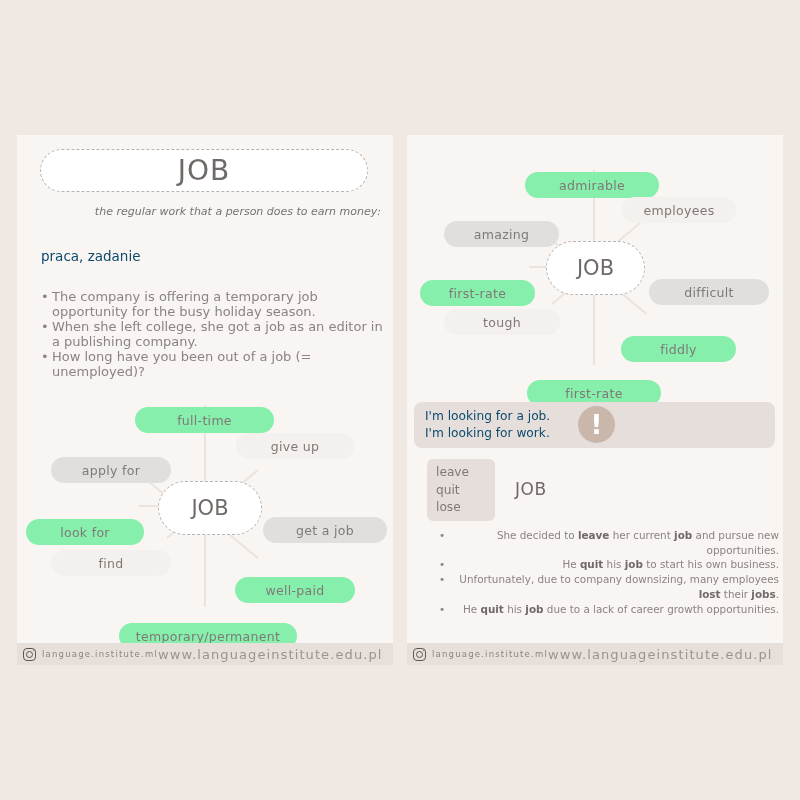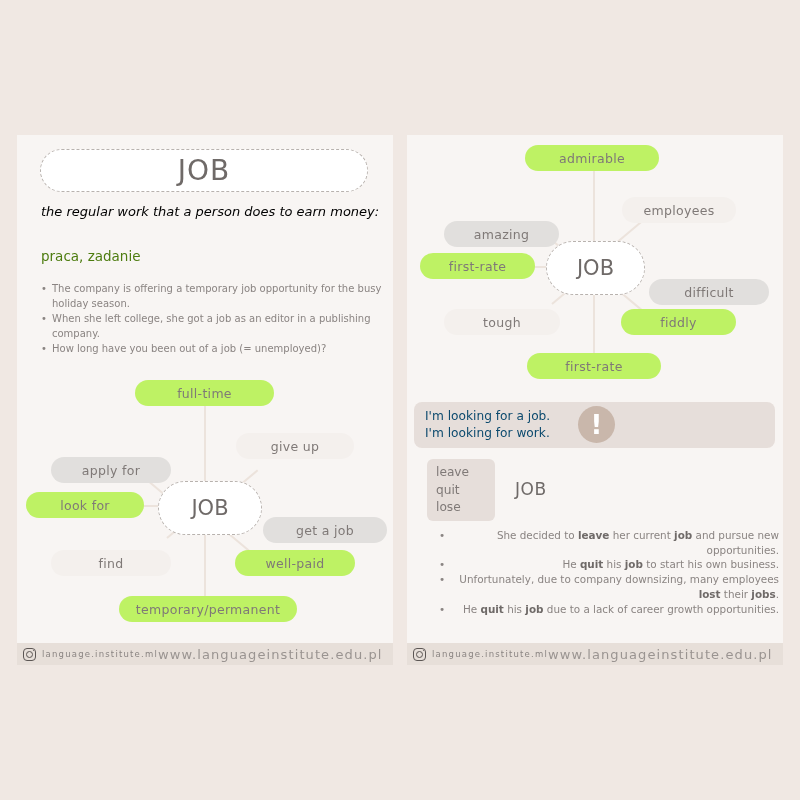--- a/index.html
+++ b/index.html
@@ -14,40 +14,40 @@
   #card-right { left: 407px; }
 
   .title-pill {
     position: absolute; left: 23px; top: 14px; width: 328px; height: 43px;
     background: #fff; border: 1px dashed #b8b2ae; border-radius: 22px;
     display: flex; align-items: center; justify-content: center;
     font-size: 28px; color: #6f6a68; letter-spacing: 1px;
   }
   .definition {
     position: absolute; left: 24px; top: 66px; width: 340px;
-    font-style: italic; font-size: 13px; line-height: 21px; color: #000000;
+    font-style: italic; font-size: 11px; line-height: 21px; color: #737373; text-align: right;
   }
   .translation {
-    position: absolute; left: 24px; top: 113px; font-size: 13.5px; color: #4d7c0f;
+    position: absolute; left: 24px; top: 113px; font-size: 13.5px; color: #0c4a6e;
   }
   .examples {
-    position: absolute; left: 24px; top: 146px; width: 350px;
-    list-style: none; font-size: 10px; line-height: 15px; color: #8a8482;
+    position: absolute; left: 24px; top: 154px; width: 350px;
+    list-style: none; font-size: 13px; line-height: 15px; color: #8a8482;
   }
   .examples li { position: relative; padding-left: 11px; }
   .examples li::before { content: "•"; position: absolute; left: 0; top: 0; }
 
   .mm-line { position: absolute; background: #ece3dc; }
 
   .pill {
     position: absolute; height: 26px; border-radius: 13px;
     display: flex; align-items: center; justify-content: center;
     font-size: 12.5px; color: #7f7977; letter-spacing: 0.3px;
   }
-  .c-beige { background: #bef264; }
+  .c-beige { background: #86efac; margin-top: 27px; }
   .c-grey { background: #e1dfdd; margin-top: 24px; }
   .c-light { background: #f4f0ed; }
 
   .center-node {
     position: absolute; width: 104px; height: 54px;
     background: #fff; border: 1px dashed #b8b2ae; border-radius: 27px;
     display: flex; align-items: center; justify-content: center;
     font-size: 21px; color: #6f6a68;
   }
 

